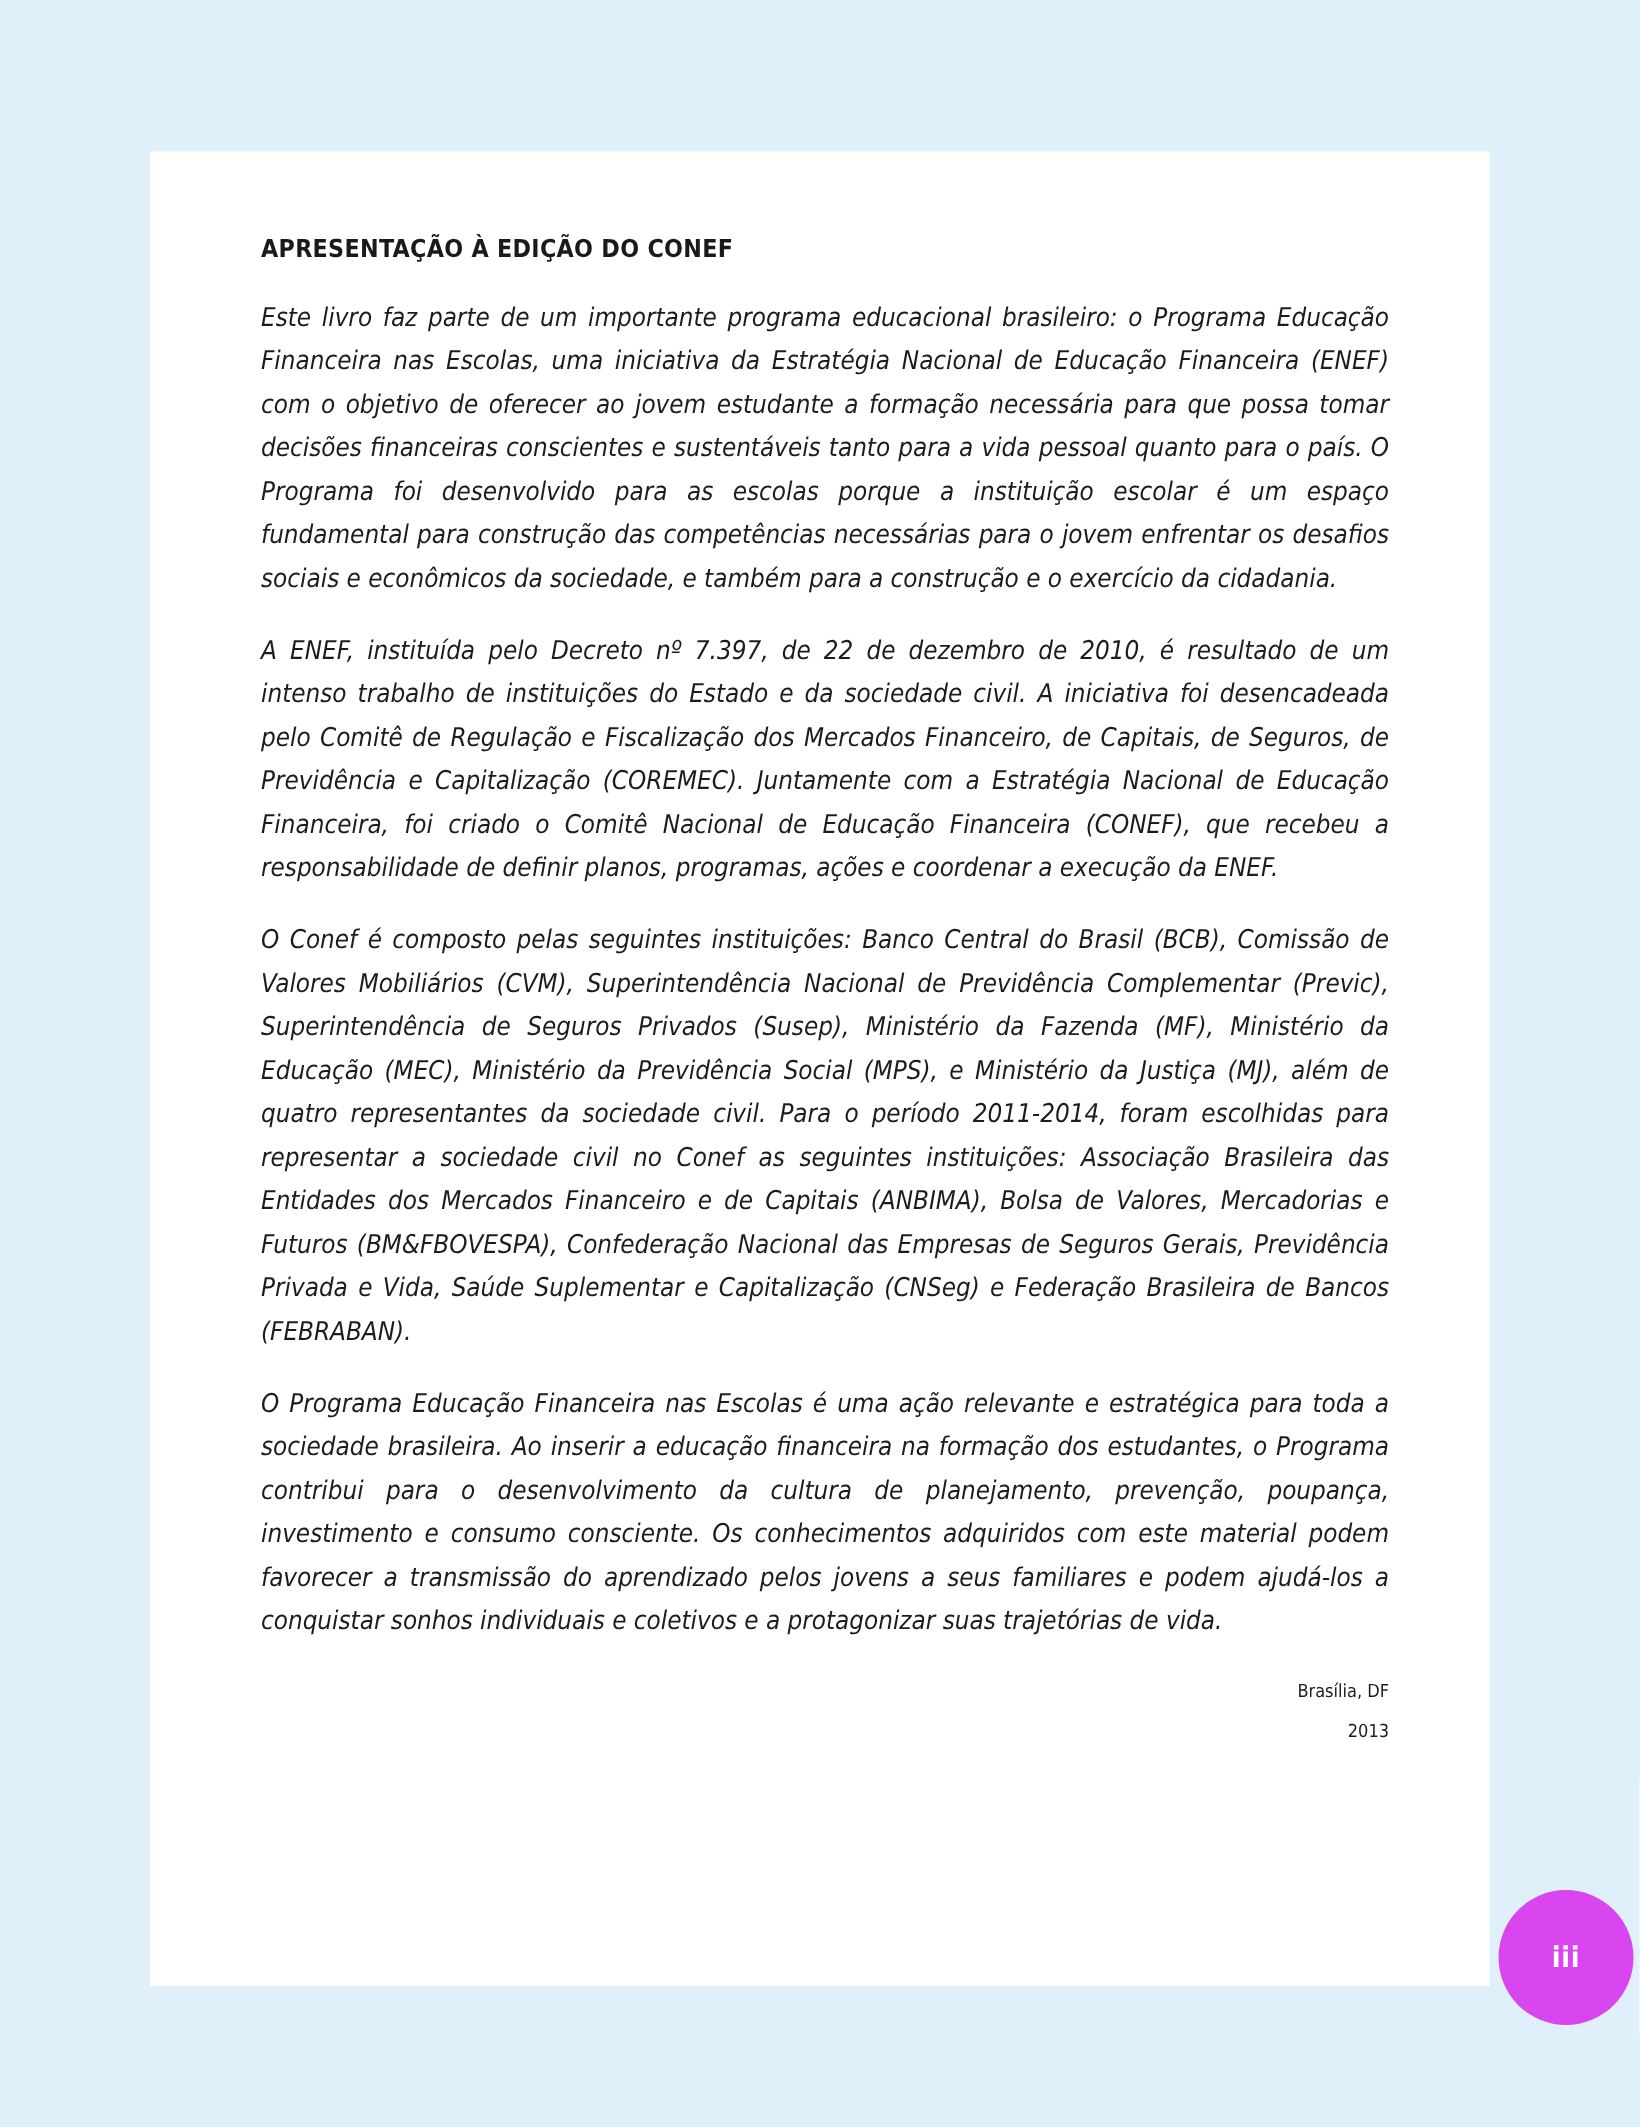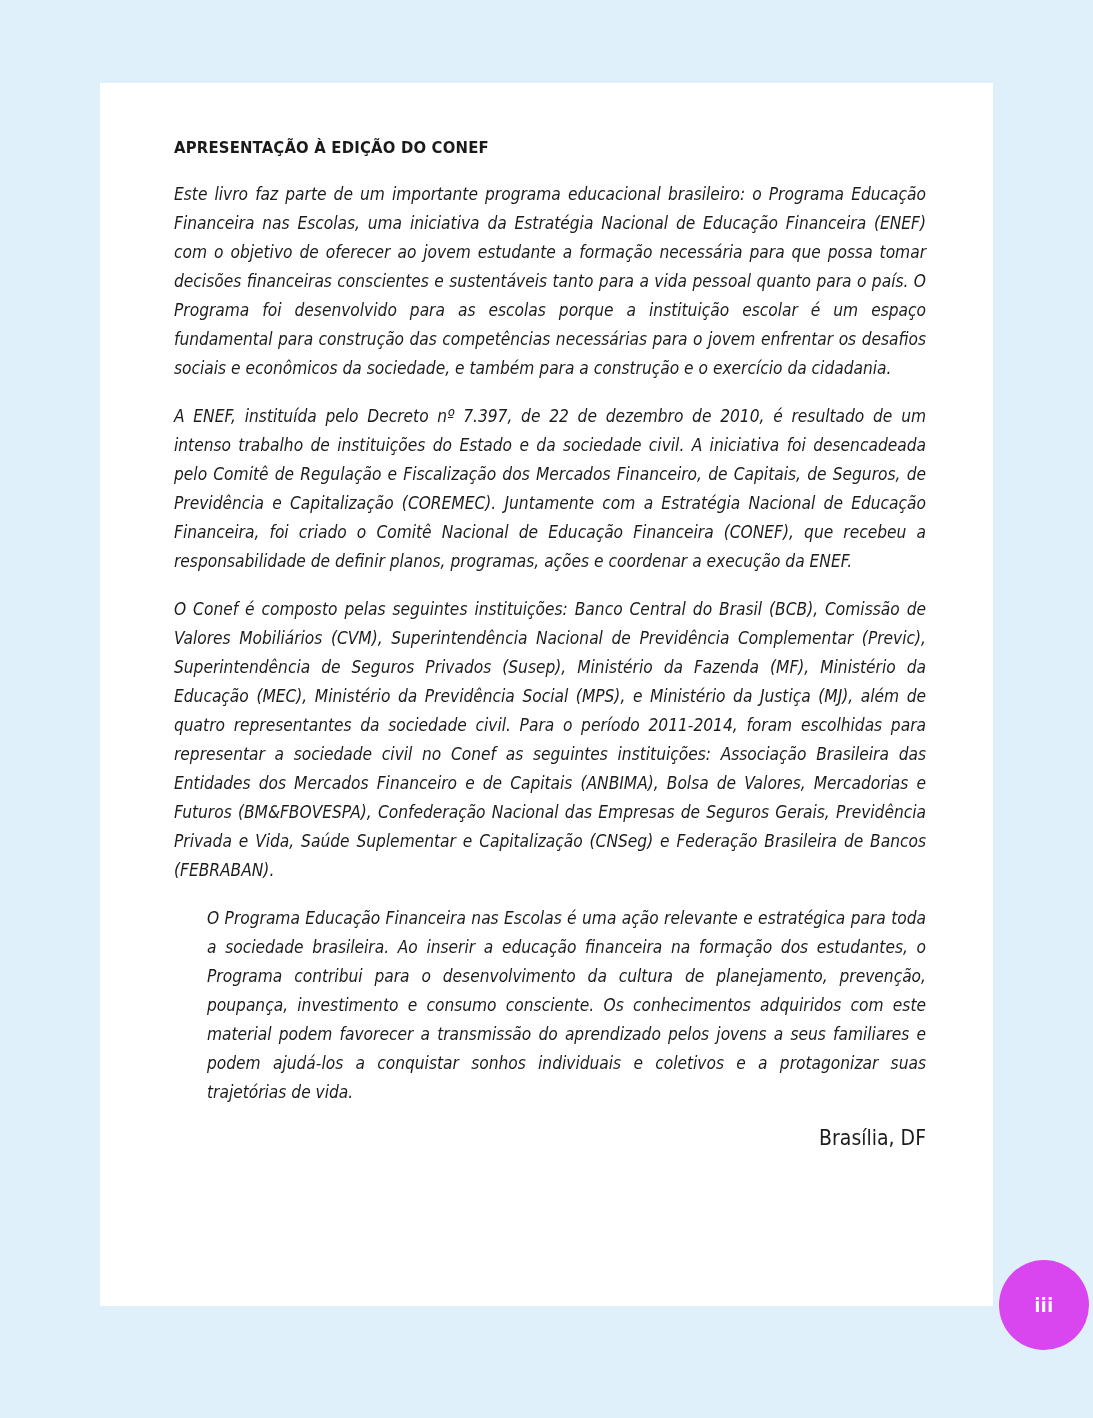--- a/index.html
+++ b/index.html
@@ -12,21 +12,21 @@
     background: #e0f0fa;
     font-family: "Liberation Sans", sans-serif;
     overflow: hidden;
     position: relative;
   }
 
   
   #paper {
     position: absolute;
     left: 100px;
-    top: 83px;
+    top: 101px;
     width: 893px;
     height: 1223px;
     background: #ffffff;
   }
 
   
   #content {
     position: absolute;
     left: 74px;          
     top: 55px;           
@@ -47,37 +47,37 @@
     margin: 0 0 19px 0;
     font-family: "DejaVu Sans Condensed", "Liberation Sans Narrow", "Liberation Sans", sans-serif;
     font-size: 17.2px;
     line-height: 29px;
     color: #1c1c1c;
     text-align: justify;
     text-justify: inter-word;
     hyphens: none;
     font-style: italic;
   }
-  p.body-para:last-of-type { margin-bottom: 0; margin-left: 33px; }
+  p.body-para:last-of-type { margin-bottom: 0; }
 
   
   #signature {
     margin-top: 18px;
     text-align: right;
     font-family: "DejaVu Sans Condensed", "Liberation Sans Narrow", "Liberation Sans", sans-serif;
     color: #1c1c1c;
   }
   #signature .sig-org {
     font-size: 17.4px;
     font-weight: bold;
     line-height: 28px;
     display: block;
   }
   #signature .sig-line {
-    font-size: 21px;
+    font-size: 12px;
     line-height: 27px;
     display: block;
   }
 
   
   #page-badge {
     position: absolute;
     left: 999px;
     top: 1260px;
     width: 90px;
@@ -108,20 +108,21 @@
     <p class="body-para">Este livro faz parte de um importante programa educacional brasileiro: o Programa Educação Financeira nas Escolas, uma iniciativa da Estratégia Nacional de Educação Financeira (ENEF) com o objetivo de oferecer ao jovem estudante a formação necessária para que possa tomar decisões financeiras conscientes e sustentáveis tanto para a vida pessoal quanto para o país. O Programa foi desenvolvido para as escolas porque a instituição escolar é um espaço fundamental para construção das competências necessárias para o jovem enfrentar os desafios sociais e econômicos da sociedade, e também para a construção e o exercício da cidadania.</p>
 
     <p class="body-para">A ENEF, instituída pelo Decreto nº 7.397, de 22 de dezembro de 2010, é resultado de um intenso trabalho de instituições do Estado e da sociedade civil. A iniciativa foi desencadeada pelo Comitê de Regulação e Fiscalização dos Mercados Financeiro, de Capitais, de Seguros, de Previdência e Capitalização (COREMEC). Juntamente com a Estratégia Nacional de Educação Financeira, foi criado o Comitê Nacional de Educação Financeira (CONEF), que recebeu a responsabilidade de definir planos, programas, ações e coordenar a execução da ENEF.</p>
 
     <p class="body-para">O Conef é composto pelas seguintes instituições: Banco Central do Brasil (BCB), Comissão de Valores Mobiliários (CVM), Superintendência Nacional de Previdência Complementar (Previc), Superintendência de Seguros Privados (Susep), Ministério da Fazenda (MF), Ministério da Educação (MEC), Ministério da Previdência Social (MPS), e Ministério da Justiça (MJ), além de quatro representantes da sociedade civil. Para o período 2011-2014, foram escolhidas para representar a sociedade civil no Conef as seguintes instituições: Associação Brasileira das Entidades dos Mercados Financeiro e de Capitais (ANBIMA), Bolsa de Valores, Mercadorias e Futuros (BM&amp;FBOVESPA), Confederação Nacional das Empresas de Seguros Gerais, Previdência Privada e Vida, Saúde Suplementar e Capitalização (CNSeg) e Federação Brasileira de Bancos (FEBRABAN).</p>
 
     <p class="body-para">O Programa Educação Financeira nas Escolas é uma ação relevante e estratégica para toda a sociedade brasileira. Ao inserir a educação financeira na formação dos estudantes, o Programa contribui para o desenvolvimento da cultura de planejamento, prevenção, poupança, investimento e consumo consciente. Os conhecimentos adquiridos com este material podem favorecer a transmissão do aprendizado pelos jovens a seus familiares e podem ajudá-los a conquistar sonhos individuais e coletivos e a protagonizar suas trajetórias de vida.</p>
 
     <div id="signature">
       <span class="sig-line">Brasília, DF</span>
+      <span class="sig-line">2013</span>
     </div>
 
   </div>
 </div>
 
 <div id="page-badge">
   <span class="folio">iii</span>
 </div>
 
 </body></html>

